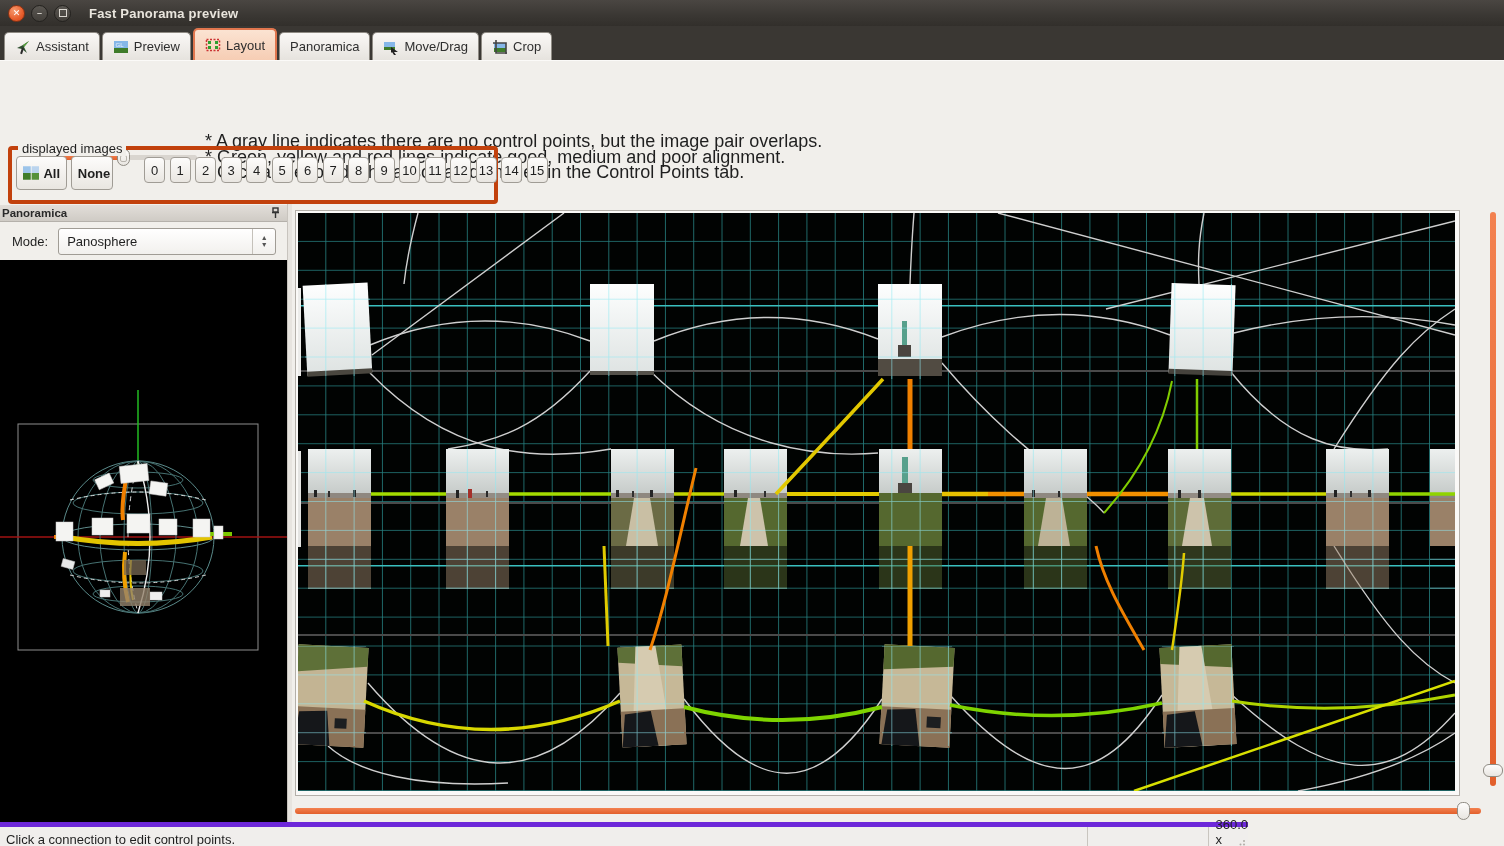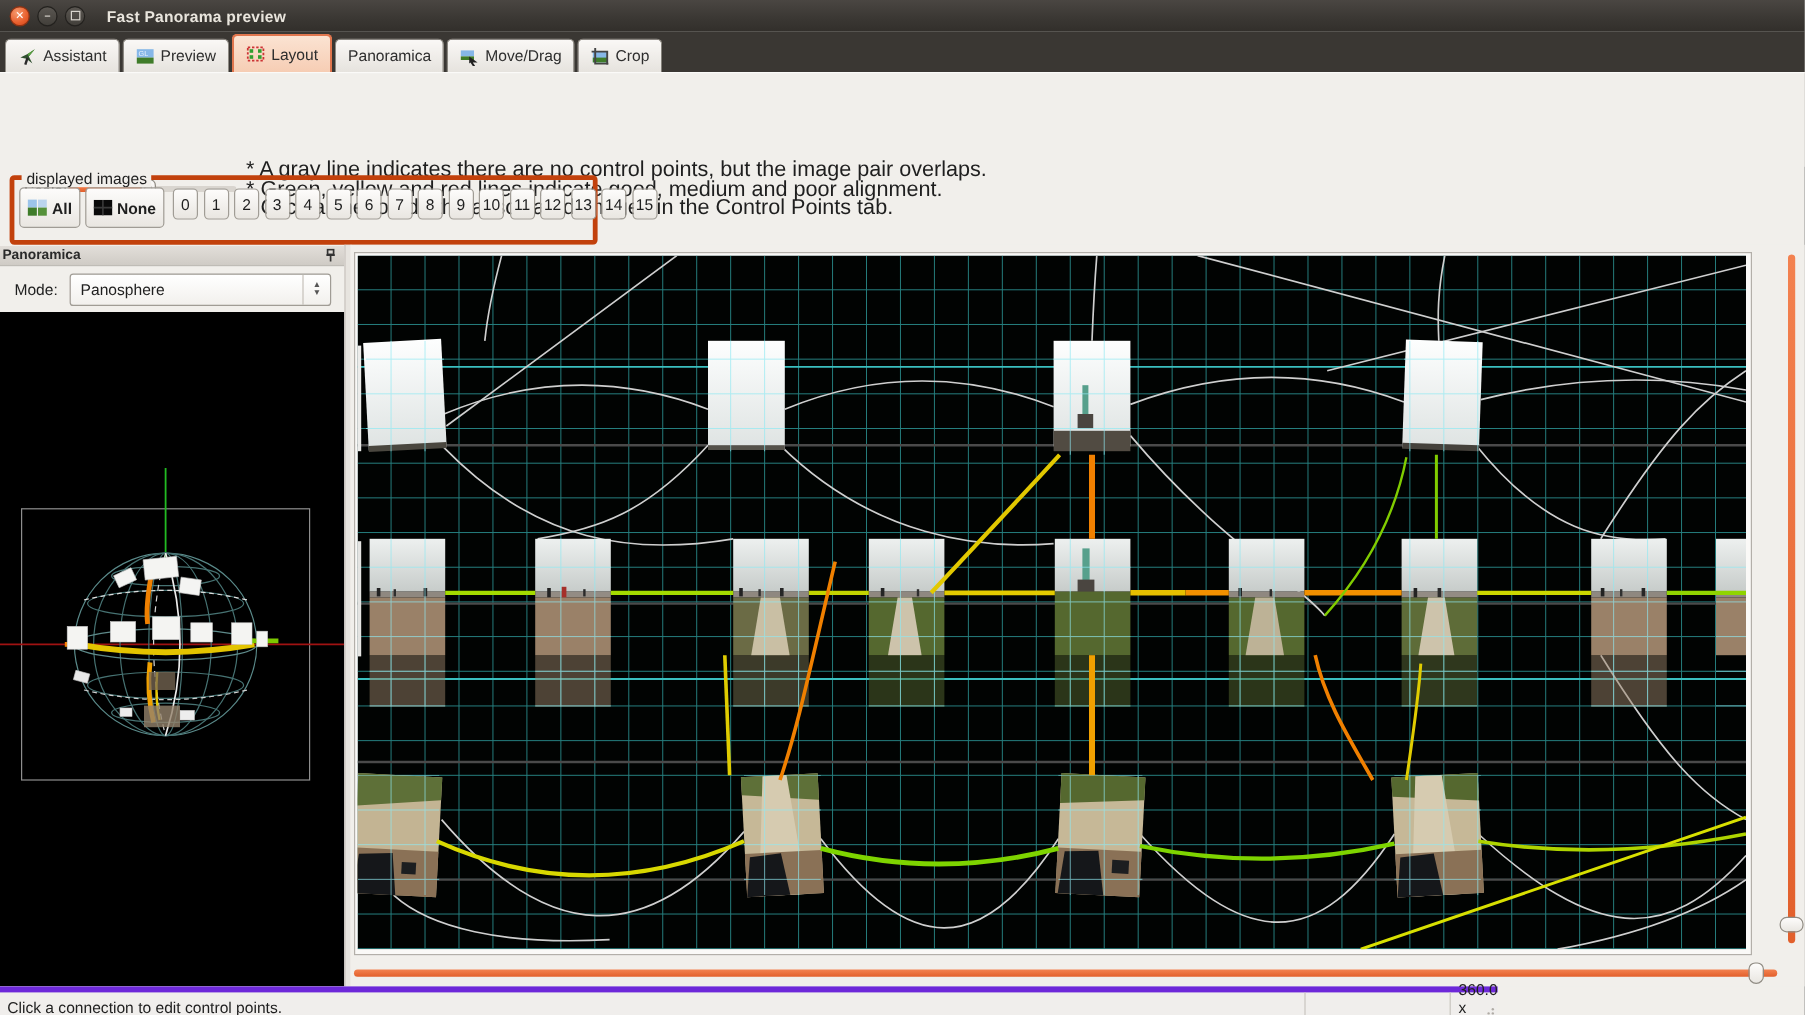--- a/index.html
+++ b/index.html
@@ -36,21 +36,21 @@
   .slider-thumb:after{content:"";display:block;margin:5px auto 0;width:5px;height:5px;border:1px solid #B9B5AE;border-radius:2px;}
   #instructions{position:absolute;left:205px;top:73px;line-height:15.5px;font-size:18px;}
   
   #dispgroup{position:absolute;left:8px;top:146px;width:482px;height:50px;
     border:4px solid #c2410c;border-radius:4px;}
   #dispgroup .legend{position:absolute;left:6px;top:-9px;background:#F1EFEB;padding:0 4px;}
   .btn{display:inline-flex;align-items:center;justify-content:center;gap:4px;
     background:linear-gradient(#FDFCFB,#E9E6E1);border:1px solid #A09C95;border-radius:4px;
     font-size:13px;color:#1f1f1f;box-sizing:border-box;}
   #btn-all{position:absolute;left:4px;top:6px;width:51px;height:34px;font-weight:bold;}
-  #btn-none{position:absolute;left:59px;top:6px;width:66px;height:34px;font-weight:bold;}
+  #btn-none{position:absolute;left:59px;top:6px;width:42px;height:34px;font-weight:bold;}
   #numrow{position:absolute;left:132px;top:7px;display:flex;gap:4.5px;}
   .numbtn{min-width:21px;height:26px;padding:0 2px;}
   
   #leftpanel{position:absolute;left:0;top:204px;width:287px;height:618px;}
   #pano-header{position:absolute;left:0;top:1px;width:287px;height:17px;
     background:linear-gradient(#E2DED9,#CFCBC5);border-bottom:1px solid #B5B1AB;
     display:flex;align-items:center;font-size:11.5px;font-weight:bold;color:#2A2A2A;padding-left:2px;box-sizing:border-box;}
   #pano-pin{margin-left:auto;margin-right:6px;width:11px;height:12px;}
   #mode-row{position:absolute;left:0;top:18px;width:287px;height:38px;background:#F1EFEB;
     display:flex;align-items:center;}

